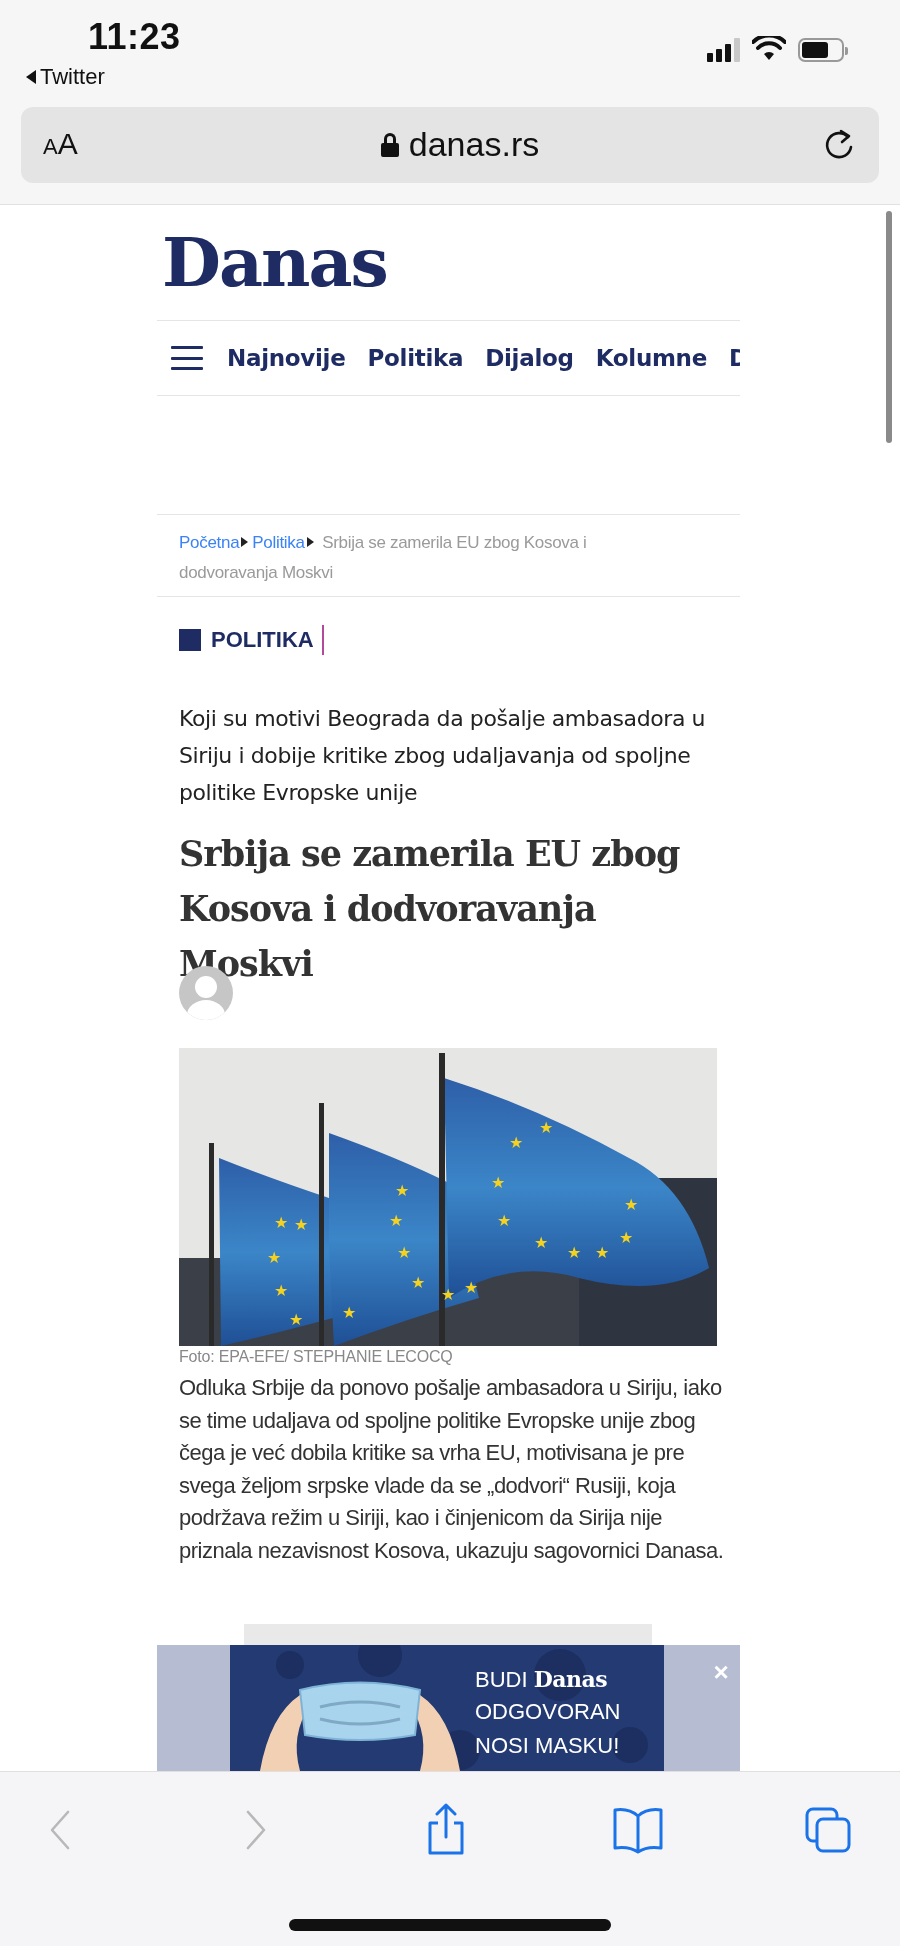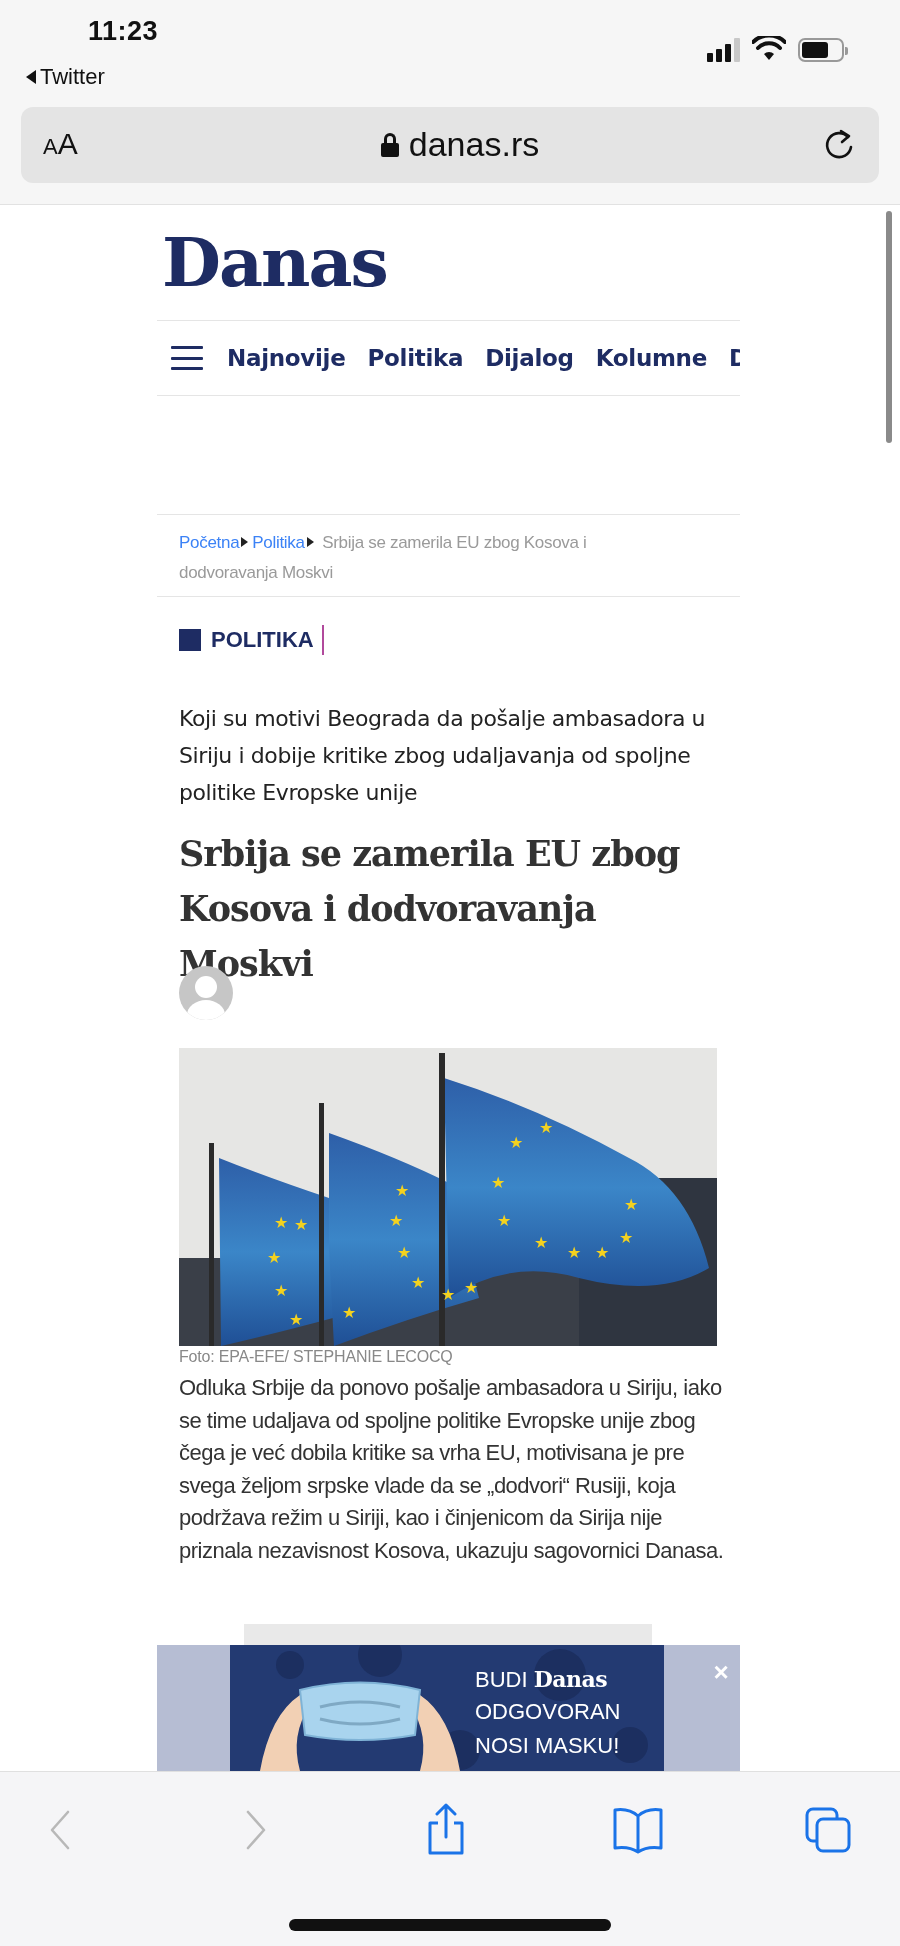--- a/index.html
+++ b/index.html
@@ -1,21 +1,21 @@
 <!DOCTYPE html>
 <html><head>
 <meta charset="utf-8">
 <style>
   * { box-sizing: border-box; margin: 0; padding: 0; }
   html, body { width: 900px; height: 1946px; overflow: hidden; background: #fff; }
   body { position: relative; font-family: "Liberation Sans", sans-serif; color: #222; }
 
   
   .top-chrome { position: absolute; left: 0; top: 0; width: 900px; height: 205px; background: #f6f6f6; border-bottom: 1px solid #e2e2e2; }
-  .time { position: absolute; left: 88px; top: 16px; font-size: 27px; font-weight: 600; letter-spacing: 0.5px; color: #111; font-family: "Liberation Sans", sans-serif; }
+  .time { position: absolute; left: 88px; top: 16px; font-size: 36px; font-weight: 600; letter-spacing: 0.5px; color: #111; font-family: "Liberation Sans", sans-serif; }
   .back-app { position: absolute; left: 26px; top: 64px; font-size: 22px; color: #111; display: flex; align-items: center; gap: 4px; }
   .back-tri { width: 0; height: 0; border-top: 7px solid transparent; border-bottom: 7px solid transparent; border-right: 10px solid #111; }
   .status-icons { position: absolute; right: 56px; top: 36px; display: flex; align-items: flex-end; gap: 12px; }
   .signal { display: flex; align-items: flex-end; gap: 3px; height: 24px; }
   .signal span { width: 6px; background: #111; border-radius: 1px; }
   .signal span.dim { background: #c8c8c8; }
   .battery { width: 46px; height: 24px; border: 2px solid #999; border-radius: 7px; padding: 2px; position: relative; }
   .battery .fill { width: 68%; height: 100%; background: #111; border-radius: 3px; }
   .battery::after { content: ""; position: absolute; right: -6px; top: 7px; width: 3px; height: 8px; background: #999; border-radius: 0 2px 2px 0; }
 

